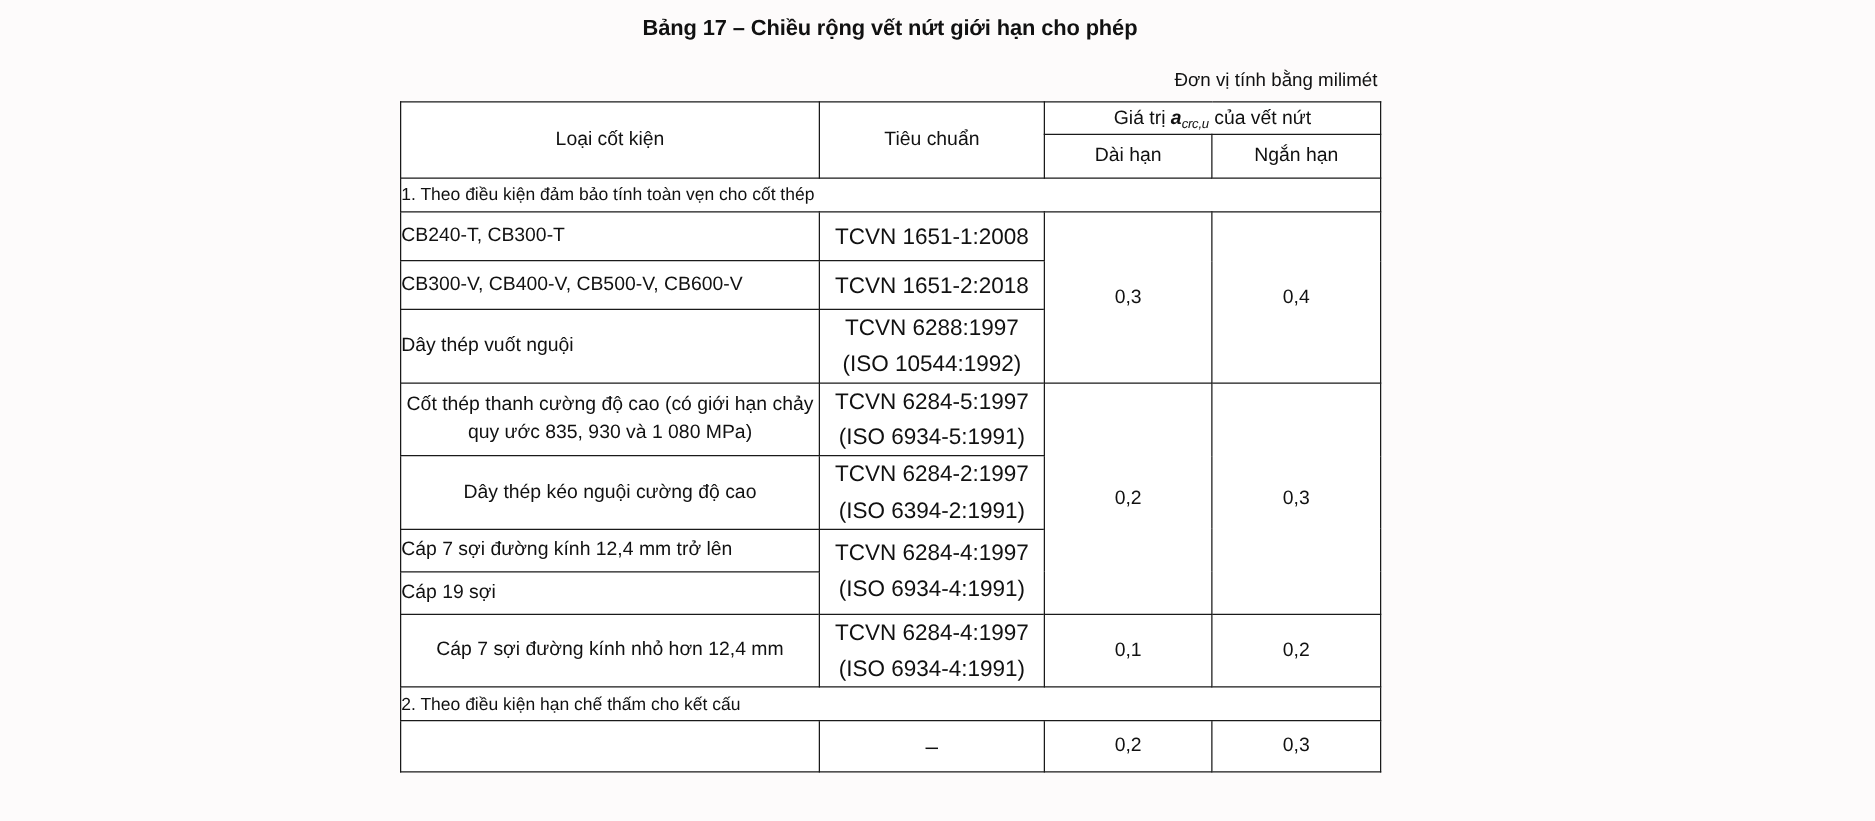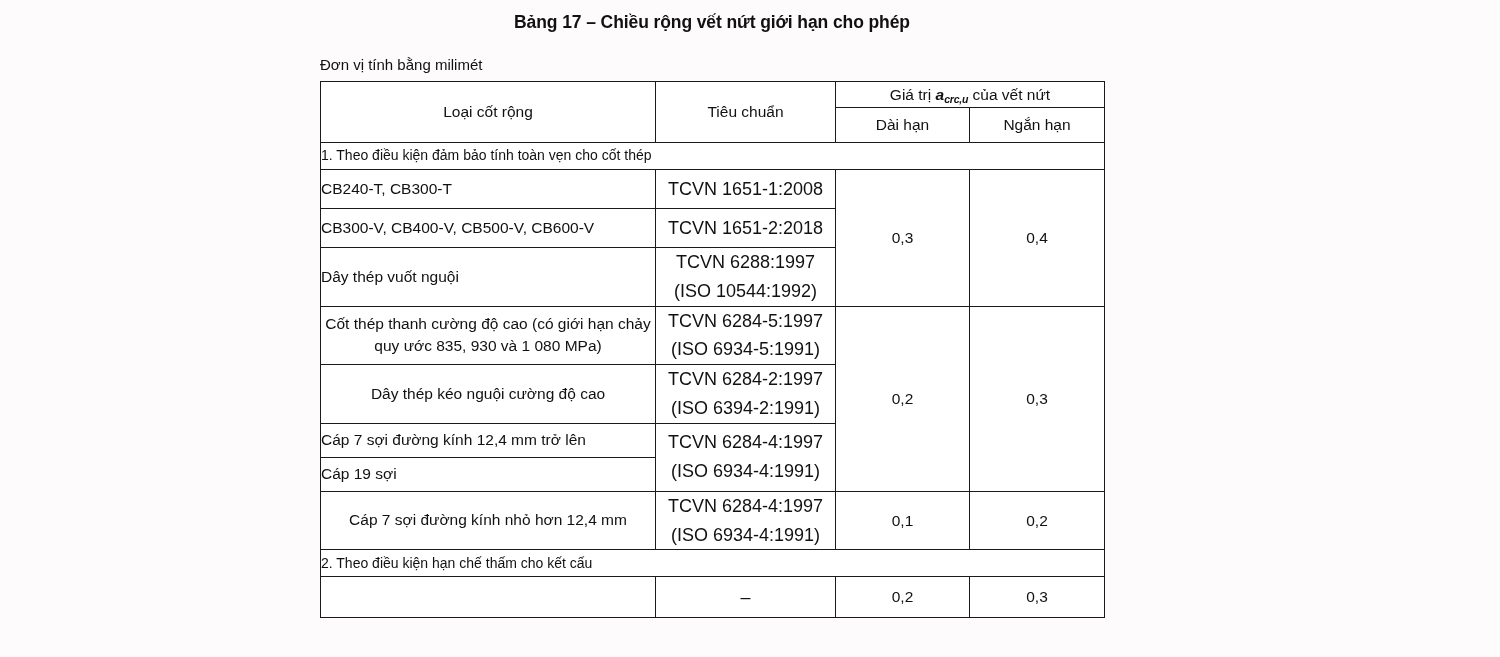--- a/index.html
+++ b/index.html
@@ -35,21 +35,21 @@
     font-weight: bold;
     letter-spacing: -0.1px;
     white-space: nowrap;
   }
 
   .unit-note {
     position: absolute;
     left: 320px;
     top: 56px;
     width: 784px;
-    text-align: left;
+    text-align: right;
     font-size: 15px;
     font-weight: normal;
     padding-right: 2px;
     box-sizing: border-box;
   }
 
   
   .tbl-wrap {
     position: absolute;
     left: 320px;
@@ -88,21 +88,21 @@
   .hd-tall { height: 60px; }
   .hd-sub  { height: 34px; }
 
   .sub-a {
     font-style: italic;
     font-weight: bold;
   }
   .sub-a sub {
     font-style: italic;
     font-size: 10.5px;
-    font-weight: bold;
+    font-weight: normal;
     vertical-align: baseline;
     position: relative;
     top: 3px;
     letter-spacing: -0.2px;
   }
 
   .section-row td {
     font-size: 14px;
     text-align: left;
     padding: 6px 2px 7px 8px;
@@ -152,21 +152,21 @@
     <table class="bang">
       <colgroup>
         <col class="c-type">
         <col class="c-std">
         <col class="c-long">
         <col class="c-short">
       </colgroup>
       <tbody>
 
         <tr>
-          <td class="hd hd-tall" rowspan="2">Loại cốt rộng</td>
+          <td class="hd hd-tall" rowspan="2">Loại cốt kiện</td>
           <td class="hd hd-tall" rowspan="2">Tiêu chuẩn</td>
           <td class="hd" colspan="2">
             <span>Giá trị </span><span class="sub-a"><span>a</span><sub>crc,u</sub></span><span> của vết nứt</span>
           </td>
         </tr>
 
         <tr>
           <td class="hd hd-sub">Dài hạn</td>
           <td class="hd hd-sub">Ngắn hạn</td>
         </tr>

